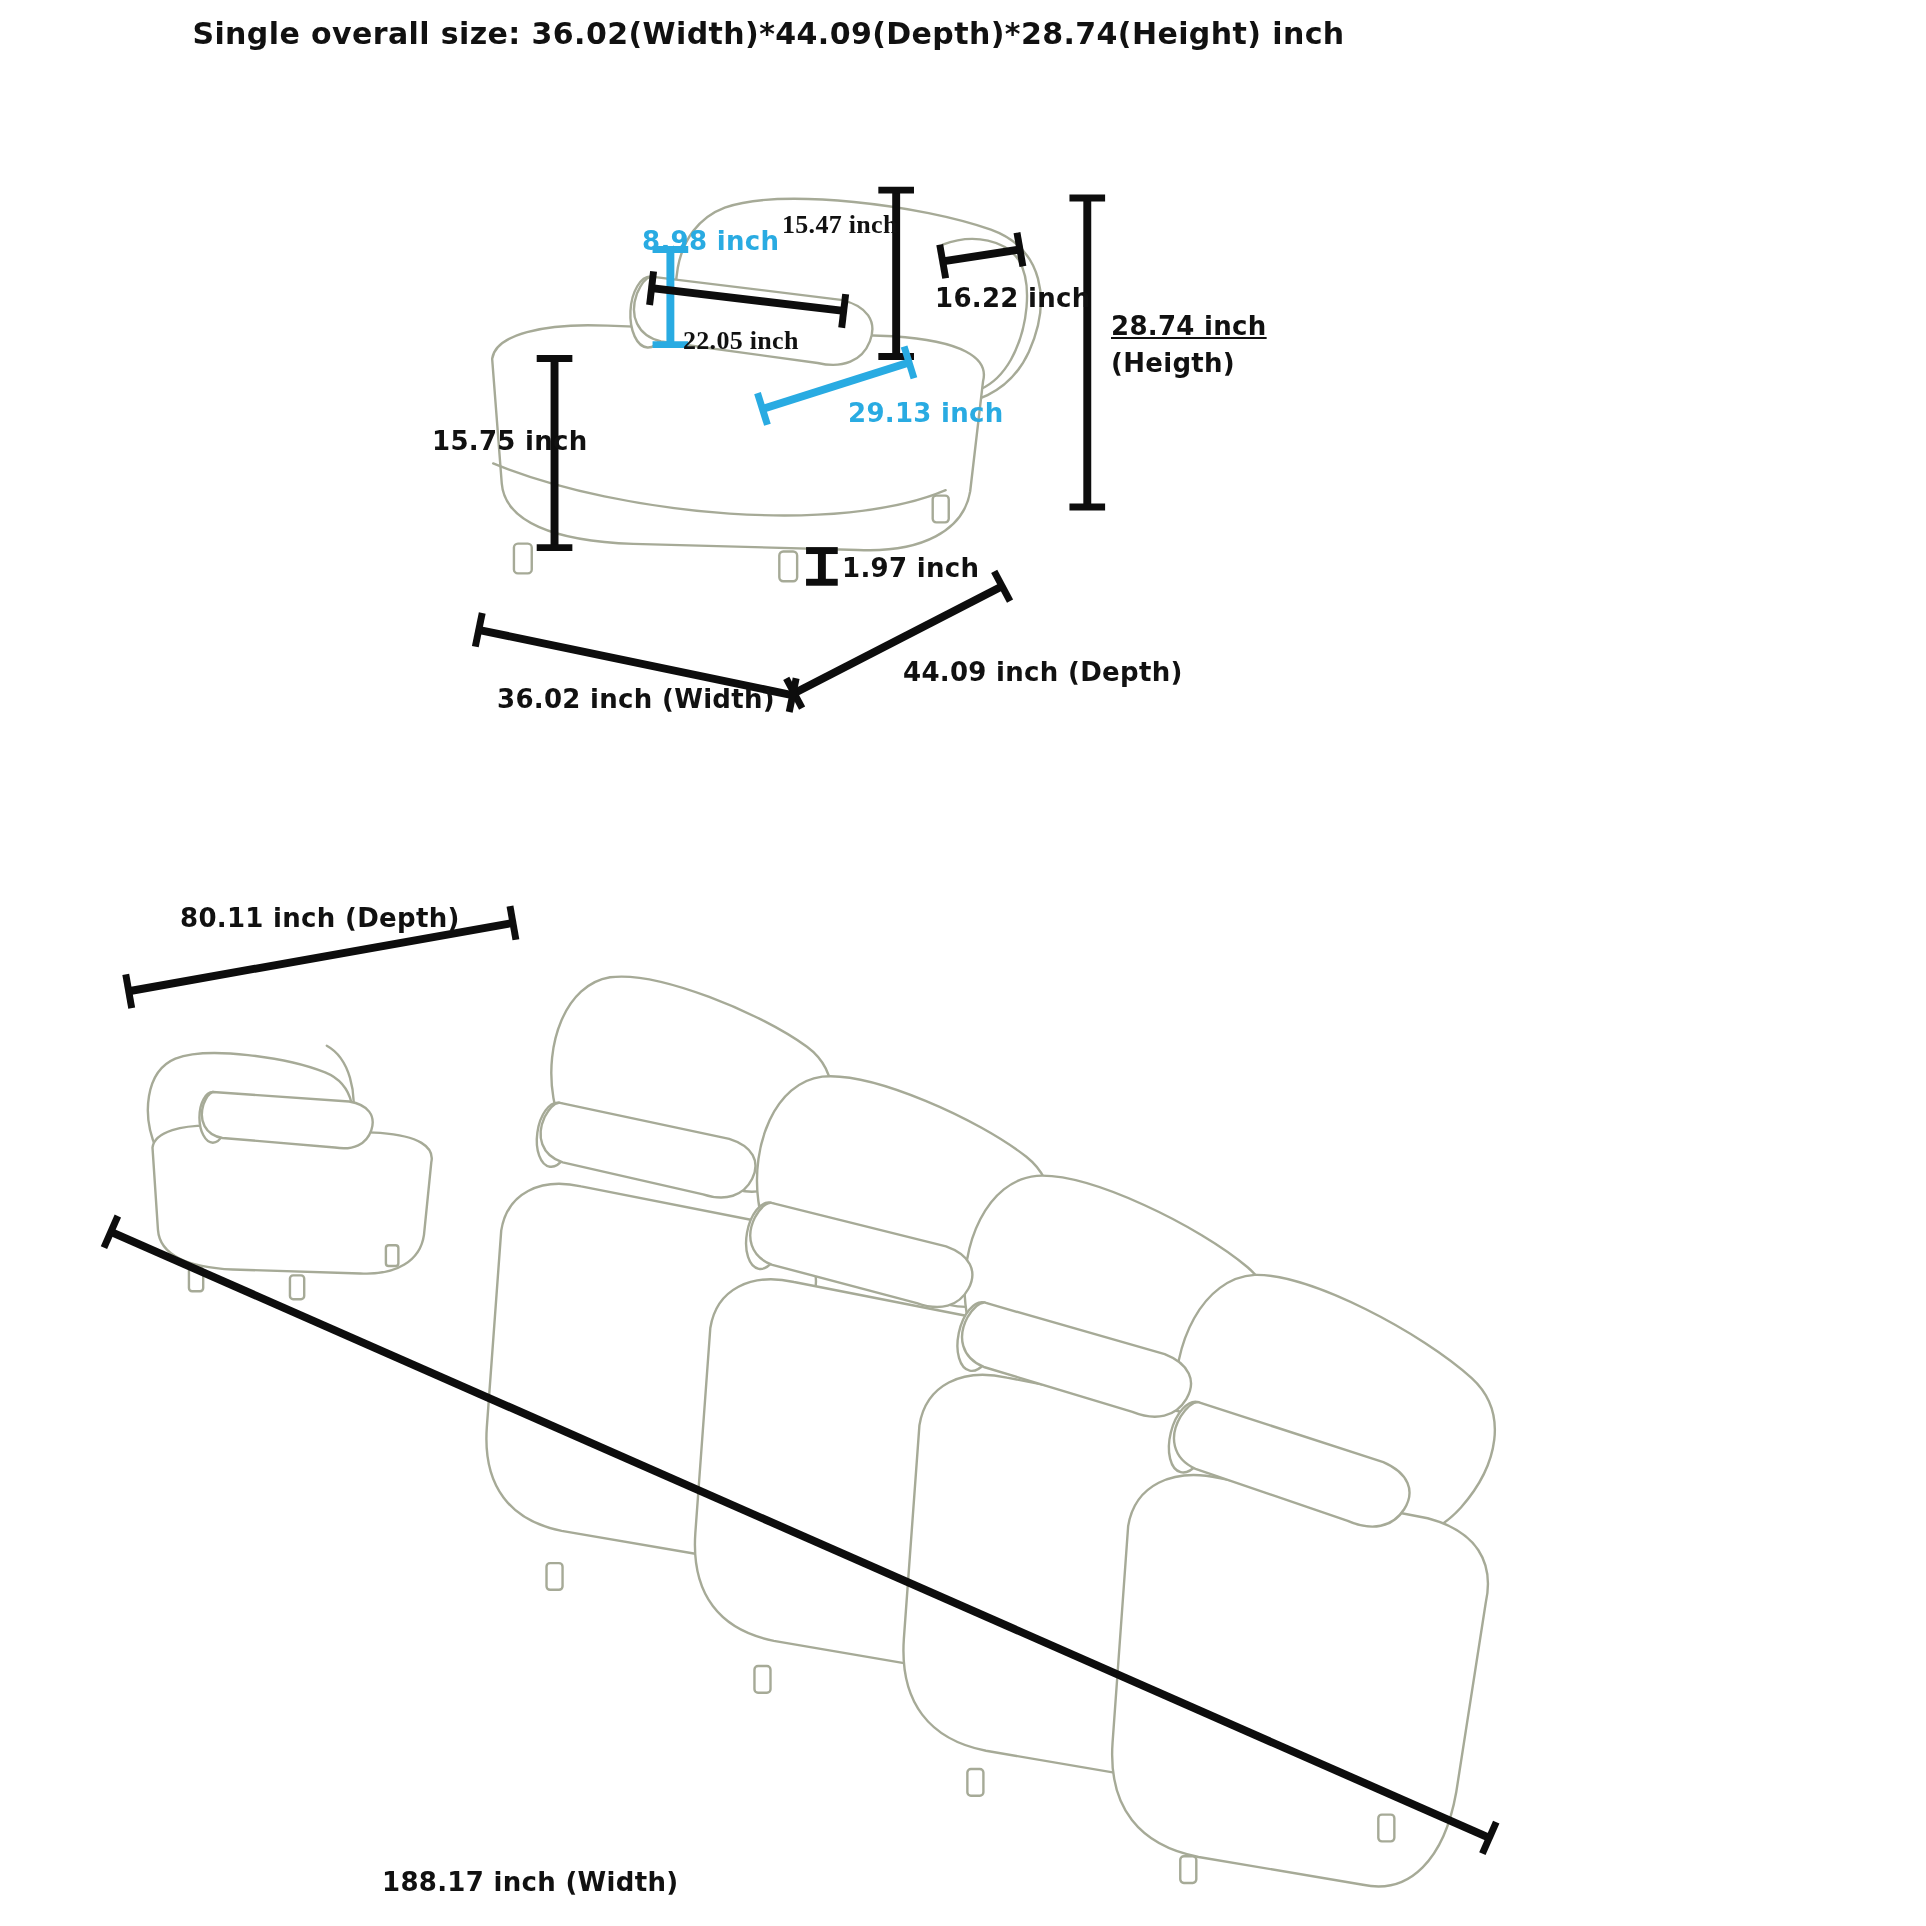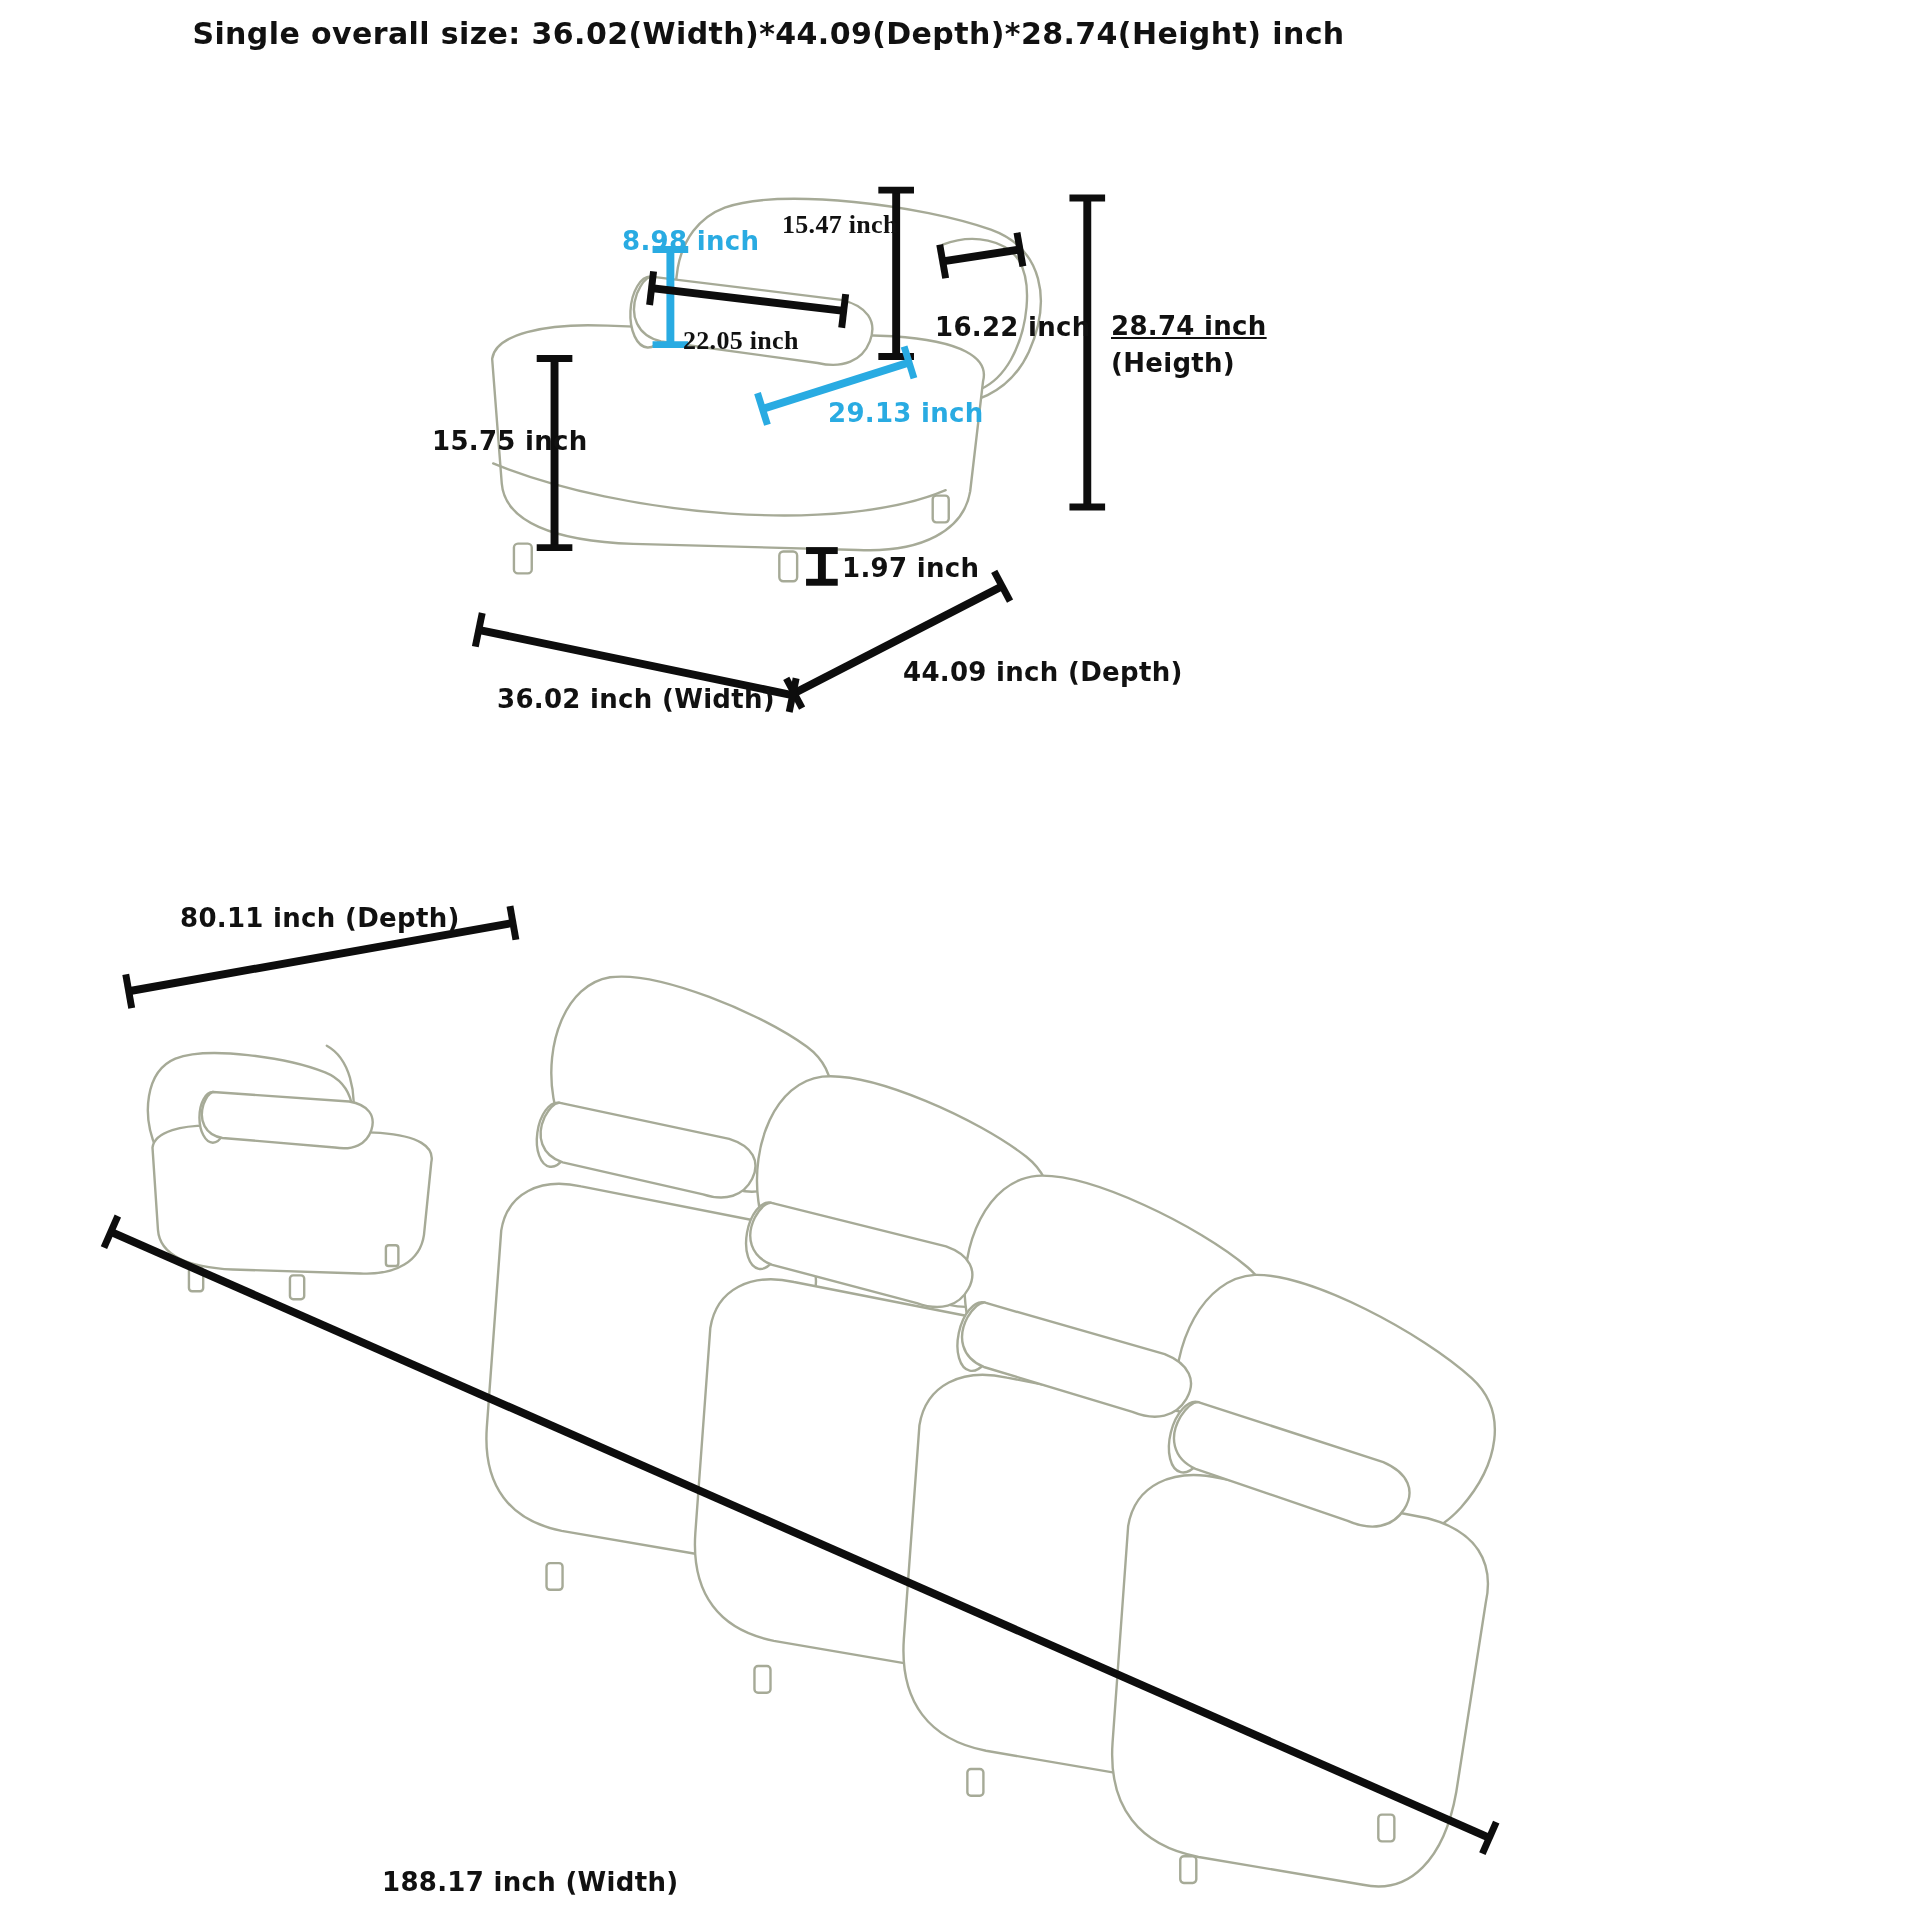--- a/index.html
+++ b/index.html
@@ -19,21 +19,21 @@
   .dim-cap{stroke:var(--dim-color);stroke-width:7;}
   .dim-line-blue{stroke:var(--hl-color);stroke-width:8;}
   .dim-cap-blue{stroke:var(--hl-color);stroke-width:7;}
   .title{
     position:absolute;left:0;width:100%;text-align:center;
     font-size:30px;font-weight:bold;letter-spacing:0.4px;white-space:nowrap;
   }
   .dim-label{
     position:absolute;font-size:26px;font-weight:bold;letter-spacing:0.3px;white-space:nowrap;
   }
-  .dim-label.blue{color:var(--hl-color);}
+  .dim-label.blue{color:var(--hl-color);margin-left:20px;}
 </style>
 </head>
 <body>
 
 <div class="canvas">
 
   <svg class="sketch-svg" viewBox="0 0 1946 1946" xmlns="http://www.w3.org/2000/svg">
     <defs>
       <path id="p-back" vector-effect="non-scaling-stroke" d="M -130 62 C -152 12 -146 -52 -104 -70 C -58 -88 52 -72 106 -50 C 147 -33 154 14 136 60 C 121 97 90 112 58 106 L -78 94 C -110 90 -122 82 -130 62 Z"></path>
       <g id="g-bolster">
@@ -160,21 +160,21 @@
         <line class="dim-cap" x1="105" y1="1260" x2="119" y2="1228"></line>
         <line class="dim-cap" x1="1497" y1="1872" x2="1511" y2="1840"></line>
       </g>
     </g>
   </svg>
 
   <div class="title" style="top:16px;">Single overall size: 36.02(Width)*44.09(Depth)*28.74(Height) inch</div>
 
   <div class="dim-label" style="left:782px;top:210px;font-family:Liberation Serif, serif;">15.47 inch</div>
   <div class="dim-label blue" style="left:622px;top:226px;">8.98 inch</div>
-  <div class="dim-label" style="left:935px;top:283px;margin-top:29px;">16.22 inch</div>
+  <div class="dim-label" style="left:935px;top:283px;">16.22 inch</div>
   <div class="dim-label" style="left:683px;top:326px;font-family:Liberation Serif, serif;">22.05 inch</div>
   <div class="dim-label" style="left:1111px;top:311px;text-decoration:underline;">28.74 inch</div>
   <div class="dim-label" style="left:1111px;top:348px;">(Heigth)</div>
   <div class="dim-label blue" style="left:828px;top:398px;">29.13 inch</div>
   <div class="dim-label" style="left:432px;top:426px;">15.75 inch</div>
   <div class="dim-label" style="left:842px;top:553px;">1.97 inch</div>
   <div class="dim-label" style="left:903px;top:657px;">44.09 inch (Depth)</div>
   <div class="dim-label" style="left:497px;top:684px;">36.02 inch (Width)</div>
 
 

